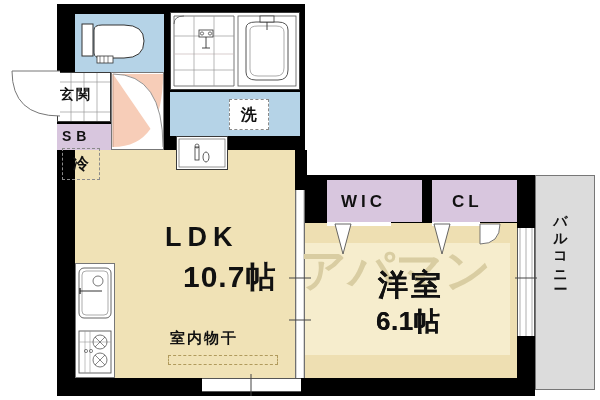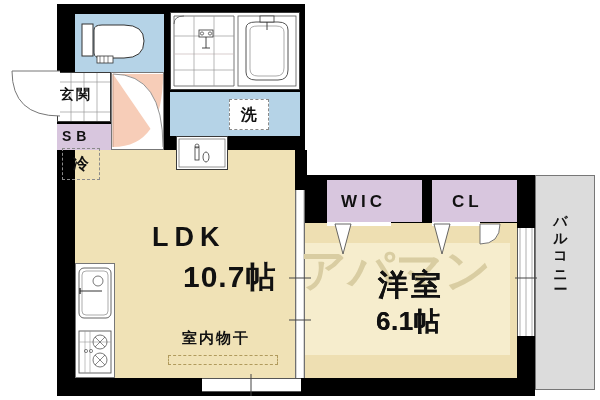--- a/index.html
+++ b/index.html
@@ -181,23 +181,23 @@
     <line x1="12" y1="1" x2="12" y2="43" stroke="#999" stroke-width="0.6"></line>
     <line x1="1" y1="12" x2="33" y2="12" stroke="#999" stroke-width="0.6"></line>
     <circle cx="22" cy="12" r="7" fill="none" stroke="#555" stroke-width="0.8"></circle>
     <path d="M17 7 L27 17 M27 7 L17 17" stroke="#555" stroke-width="0.7"></path>
     <circle cx="22" cy="30" r="7" fill="none" stroke="#555" stroke-width="0.8"></circle>
     <path d="M17 25 L27 35 M27 25 L17 35" stroke="#555" stroke-width="0.7"></path>
     <circle cx="8" cy="21" r="1.6" fill="none" stroke="#555" stroke-width="0.7"></circle>
     <circle cx="13" cy="21" r="1.6" fill="none" stroke="#555" stroke-width="0.7"></circle>
   </svg>
 
-  <span class="lbl lbl-ldk" style="left:152px;top:224px;">LDK</span>
+  <span class="lbl lbl-ldk" style="left:165px;top:224px;">LDK</span>
   <span class="lbl lbl-ldk-num" style="left:155px;top:262px;">10.7帖</span>
-  <span class="lbl lbl-dry" style="left:170px;top:330px;margin-left:12px;">室内物干</span>
+  <span class="lbl lbl-dry" style="left:170px;top:330px;">室内物干</span>
   <div class="abs rail" style="left:168px;top:355px;width:110px;height:10px;"></div>
 
   <div class="abs glassv" style="left:295px;top:190px;width:10px;height:188px;"></div>
   <svg class="abs" style="left:287px;top:190px;" width="26" height="188" viewBox="0 0 26 188">
     <line x1="9" y1="0" x2="9" y2="188" stroke="#999" stroke-width="0.8"></line>
     <line x1="17" y1="0" x2="17" y2="188" stroke="#999" stroke-width="0.8"></line>
     <line x1="2" y1="88" x2="24" y2="88" stroke="#444" stroke-width="1"></line>
     <line x1="2" y1="130" x2="24" y2="130" stroke="#444" stroke-width="1"></line>
   </svg>
 

